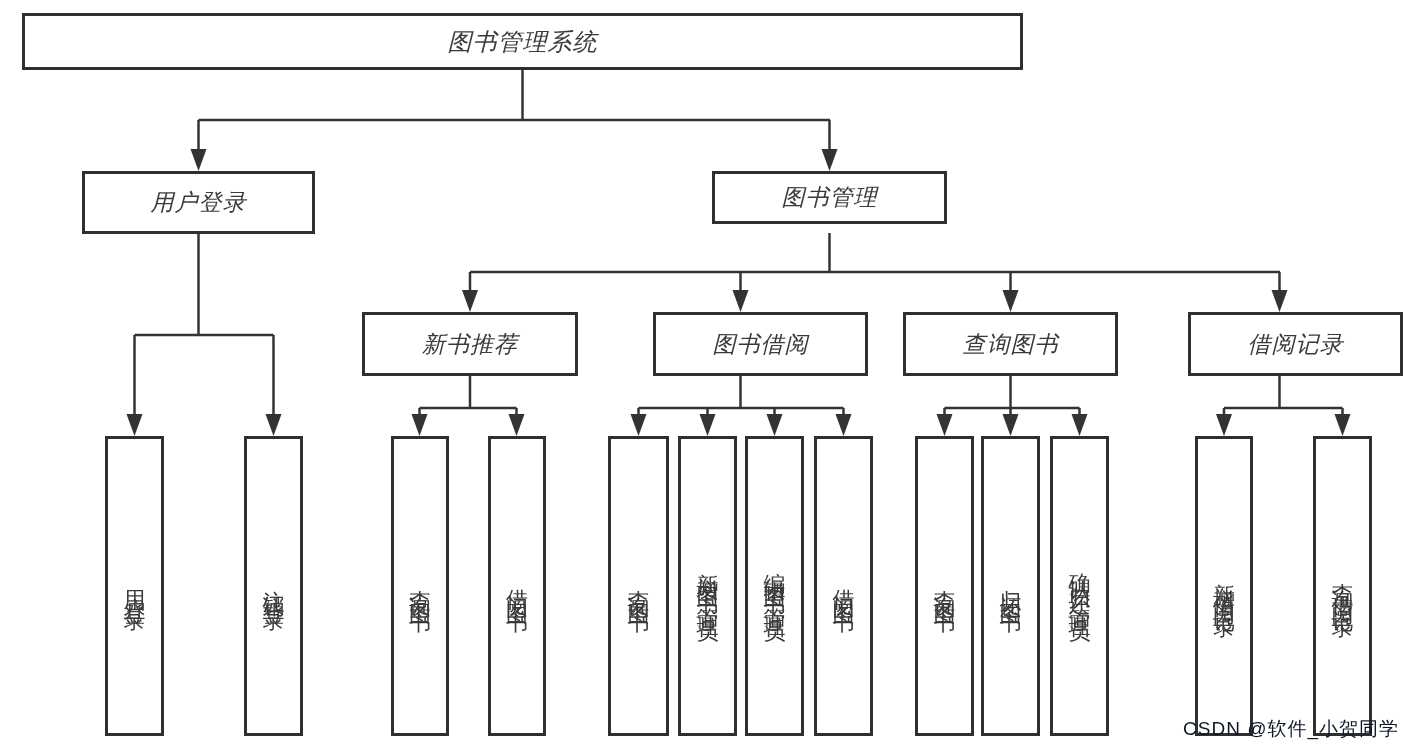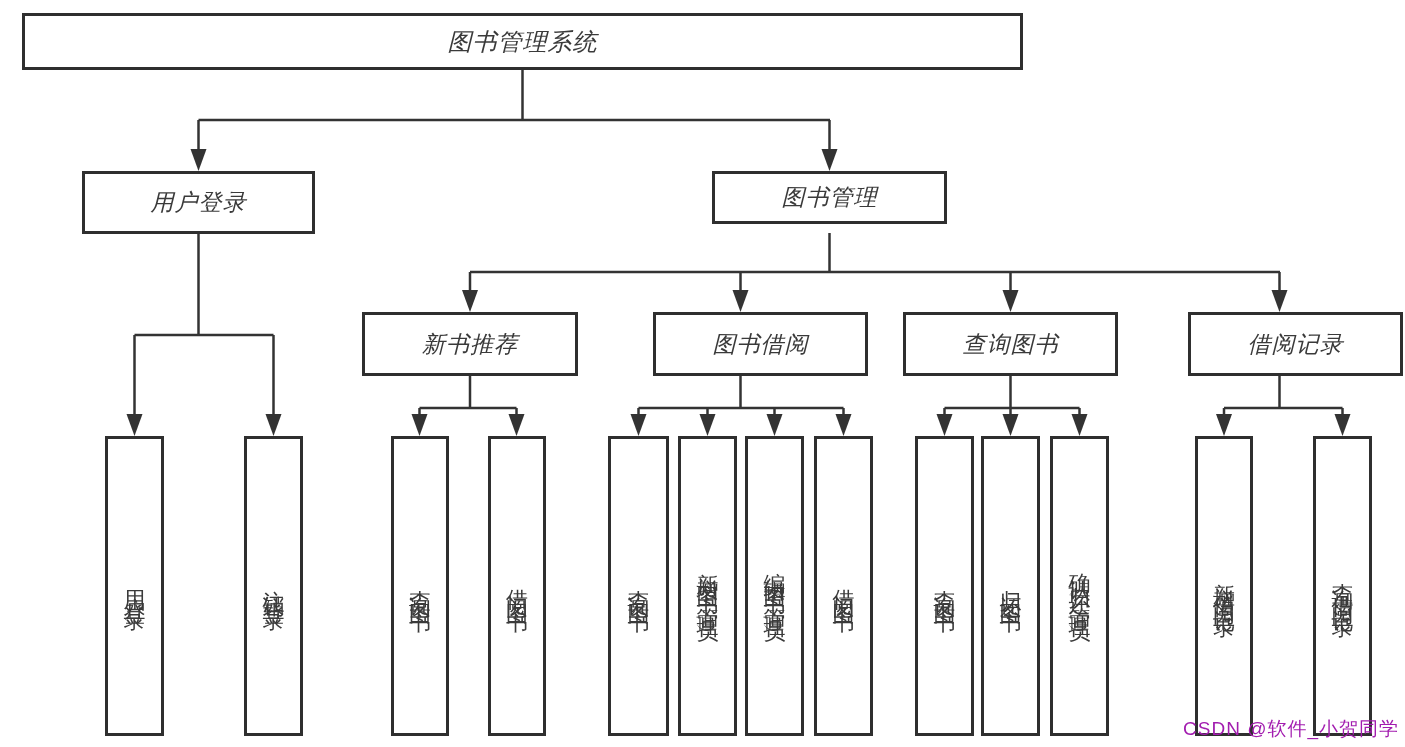--- a/index.html
+++ b/index.html
@@ -57,21 +57,21 @@
     color: #3a3a3a;
     white-space: nowrap;
     line-height: 1;
   }
   .watermark {
     position: absolute;
     right: 6px;
     bottom: 5px;
     font-size: 19px;
     letter-spacing: 1px;
-    color: #a21caf;
+    color: #0f172a;
     z-index: 3;
   }
   svg line { stroke: #333333; stroke-width: 2.5px; }
   svg polygon { fill: #333333; stroke: none; }
 </style>
 </head>
 <body>
 
 <div id="canvas">
 

